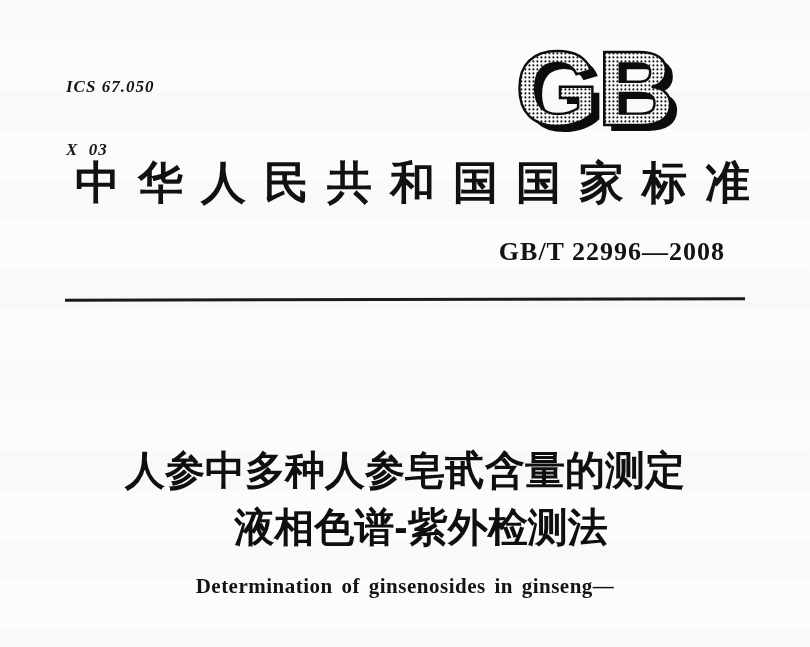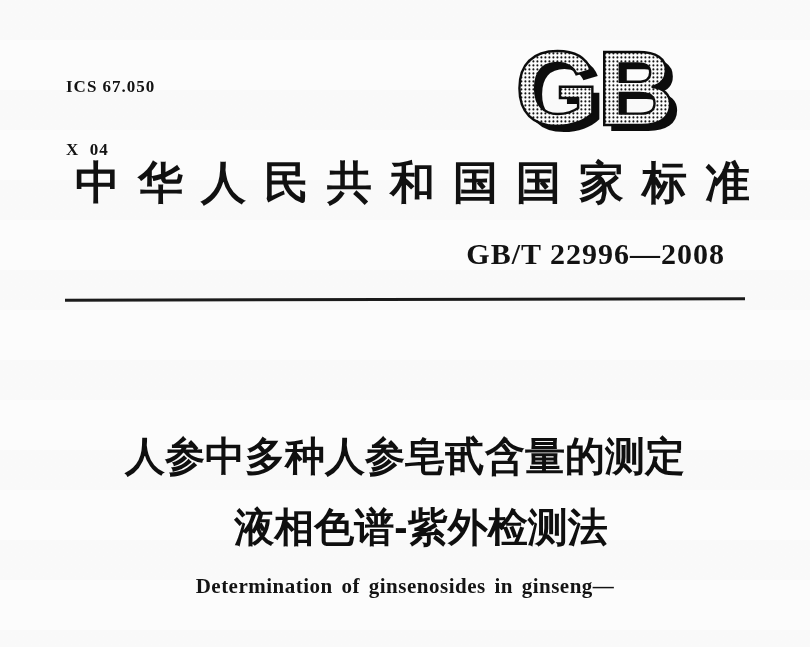--- a/index.html
+++ b/index.html
@@ -29,20 +29,21 @@
     position: absolute;
     left: 66px;
     top: 34px;
     font-family: "Liberation Serif", serif;
     font-weight: bold;
     font-size: 17px;
     line-height: 21px;
     letter-spacing: 1px;
     color: #141414;
     white-space: pre;
+    font-style: italic;
   }
 
   
   .gb-logo {
     position: absolute;
     left: 512px;
     top: 40px;
     width: 172px;
     height: 98px;
   }
@@ -70,21 +71,21 @@
     text-align: right;
     color: #111;
   }
 
   .standard-number {
     position: absolute;
     right: 85px;
     top: 237px;
     font-family: "Liberation Serif", serif;
     font-weight: bold;
-    font-size: 30px;
+    font-size: 26px;
     letter-spacing: 1px;
     color: #131313;
   }
 
   .rule {
     position: absolute;
     left: 65px;
     right: 65px;
     top: 298px;
     height: 3px;
@@ -98,21 +99,21 @@
     left: 0;
     width: 810px;
     text-align: center;
     font-family: "Liberation Sans", "DejaVu Sans", sans-serif;
     font-weight: bold;
     font-size: 40px;
     letter-spacing: 0px;
     color: #0f0f0f;
     white-space: nowrap;
   }
-  .title-cn.line1 { top: 429px; }
+  .title-cn.line1 { top: 443px; }
   .title-cn.line2 { top: 500px; margin-left: 16px; }
 
   
   .title-en {
     position: absolute;
     left: 0;
     width: 810px;
     text-align: center;
     font-family: "Liberation Serif", serif;
     font-weight: bold;
@@ -125,21 +126,21 @@
   .title-en.line1 { top: 574px; }
   .title-en.line2 { top: 608px; }
 </style>
 </head>
 <body>
 
 <div class="page">
 
   <div class="ics-block">
     <div>ICS 67.050</div>
-    <div>X  04</div>
+    <div>X  03</div>
   </div>
 
   <div class="gb-logo">
     <svg width="172" height="98" viewBox="0 0 172 98" xmlns="http://www.w3.org/2000/svg" aria-hidden="true">
       <defs>
         <pattern id="halftone" width="4" height="4" patternUnits="userSpaceOnUse">
           <rect width="4" height="4" fill="#fcfcfc"></rect>
           <circle cx="1.4" cy="1.4" r="1.05" fill="#161616"></circle>
         </pattern>
       </defs>

